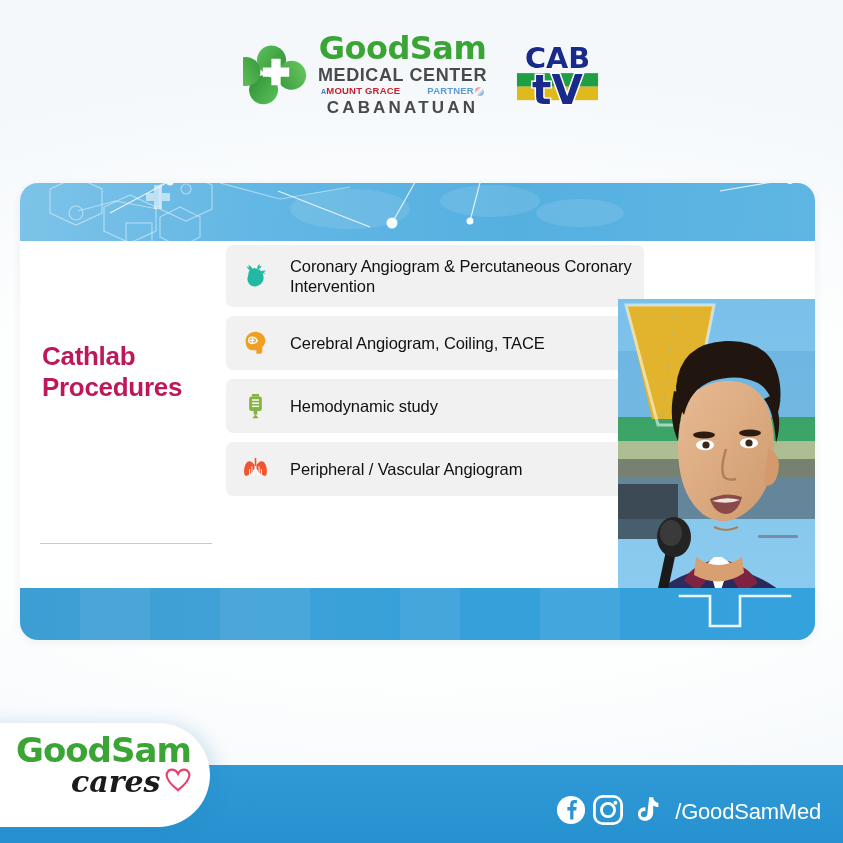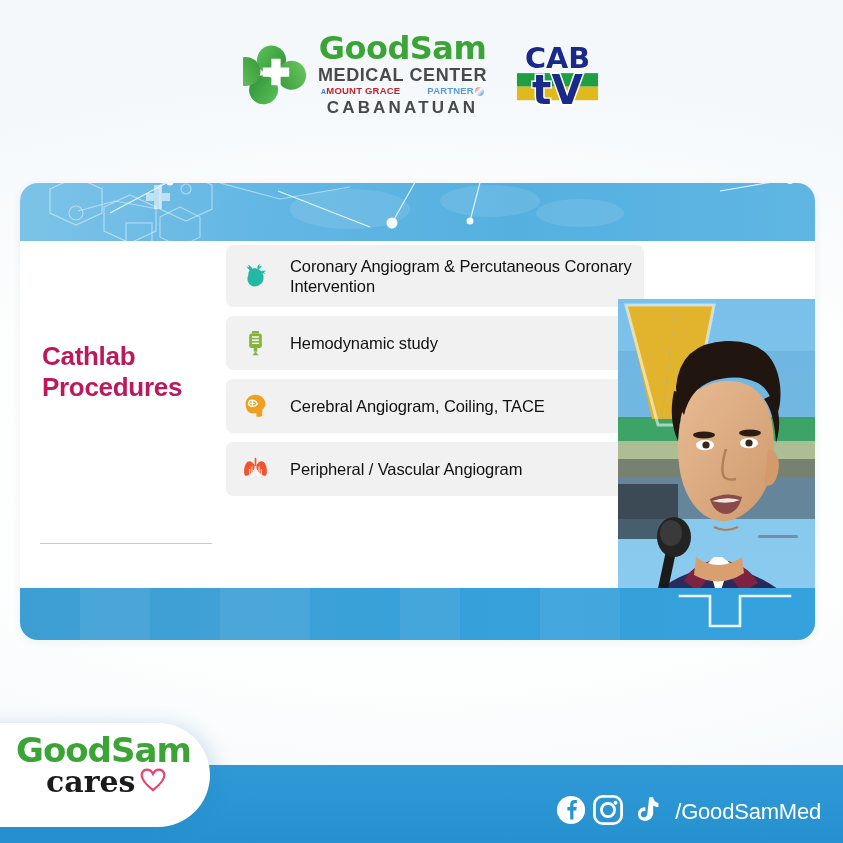--- a/index.html
+++ b/index.html
@@ -238,25 +238,26 @@
   }
   .fl-top {
     font-size: 34px;
     font-weight: bold;
     color: #3aa535;
     letter-spacing: -1px;
     font-family: "DejaVu Sans", sans-serif;
   }
   .fl-bot {
     font-size: 30px;
+    font-style: italic;
     font-weight: bold;
     color: #1b1b1b;
     font-family: "DejaVu Serif", serif;
     margin-top: -2px;
-    margin-left: 30px;
+    margin-left: 55px;
     display: flex;
     align-items: center;
     gap: 2px;
   }
 
   .social {
     position: absolute;
     right: 22px;
     bottom: 18px;
     display: flex;
@@ -381,47 +382,47 @@
                 <path d="M22 9 c2 -1 4 -1 5 0 l-3 1 l2 2 c-2 0 -4 -1 -5 -2z"></path>
               </g>
             </svg>
           </span>
           <span class="proc-label">Coronary Angiogram &amp; Percutaneous Coronary Intervention</span>
         </div>
 
         <div class="proc-row">
           <span class="proc-icon">
             <svg viewBox="0 0 30 30" width="27" height="27">
+              <path d="M15 2 c6 0 11 4.5 11 10 c0 3.5 -2 5.5 -3.5 7 l0 5 c0 1.5 -1 2.5 -2.5 2.5 l-4 0 l0 -4 l-5 0 c-4 0 -7 -4 -7 -10.5 c0 -5.5 5 -10 11 -10z" fill="#f0a020"></path>
+              <g fill="none" stroke="#ffffff" stroke-width="1.5" stroke-linecap="round">
+                <path d="M11 8 c-2 0 -3.5 1.5 -3.5 3.5 c0 2 1.5 3.5 3.5 3.5 c3 0 5 -1.5 6 -3 c-1 -2.5 -3 -4 -6 -4z"></path>
+                <path d="M11.5 9.5 l0 4.5 M9.5 11.5 l4 0"></path>
+              </g>
+            </svg>
+          </span>
+          <span class="proc-label">Cerebral Angiogram, Coiling, TACE</span>
+        </div>
+
+        <div class="proc-row">
+          <span class="proc-icon">
+            <svg viewBox="0 0 30 30" width="27" height="27">
               <g fill="#84b33e">
                 <rect x="11" y="1" width="8" height="3" rx="1"></rect>
                 <rect x="8" y="4" width="14" height="16" rx="2.5"></rect>
                 <rect x="13" y="20" width="4" height="4"></rect>
                 <path d="M15 24 l3.5 4 h-7z"></path>
               </g>
               <g fill="#ffffff">
                 <rect x="11" y="7" width="8" height="1.6"></rect>
                 <rect x="11" y="10.5" width="8" height="1.6"></rect>
                 <rect x="11" y="14" width="8" height="1.6"></rect>
               </g>
             </svg>
           </span>
           <span class="proc-label">Hemodynamic study</span>
-        </div>
-
-        <div class="proc-row">
-          <span class="proc-icon">
-            <svg viewBox="0 0 30 30" width="27" height="27">
-              <path d="M15 2 c6 0 11 4.5 11 10 c0 3.5 -2 5.5 -3.5 7 l0 5 c0 1.5 -1 2.5 -2.5 2.5 l-4 0 l0 -4 l-5 0 c-4 0 -7 -4 -7 -10.5 c0 -5.5 5 -10 11 -10z" fill="#f0a020"></path>
-              <g fill="none" stroke="#ffffff" stroke-width="1.5" stroke-linecap="round">
-                <path d="M11 8 c-2 0 -3.5 1.5 -3.5 3.5 c0 2 1.5 3.5 3.5 3.5 c3 0 5 -1.5 6 -3 c-1 -2.5 -3 -4 -6 -4z"></path>
-                <path d="M11.5 9.5 l0 4.5 M9.5 11.5 l4 0"></path>
-              </g>
-            </svg>
-          </span>
-          <span class="proc-label">Cerebral Angiogram, Coiling, TACE</span>
         </div>
 
         <div class="proc-row">
           <span class="proc-icon">
             <svg viewBox="0 0 30 30" width="27" height="27">
               <g fill="#ef5630">
                 <rect x="14.1" y="2" width="1.8" height="9" rx="0.8"></rect>
                 <path d="M14 10 c0 5 -1 7 -3.5 9 c-3 2.5 -6.5 4 -7.5 2 c-1.5 -3 -0.5 -11 2.5 -14 c2.5 -2.5 6 -1 8.5 3z"></path>
                 <path d="M16 10 c0 5 1 7 3.5 9 c3 2.5 6.5 4 7.5 2 c1.5 -3 0.5 -11 -2.5 -14 c-2.5 -2.5 -6 -1 -8.5 3z"></path>
               </g>

